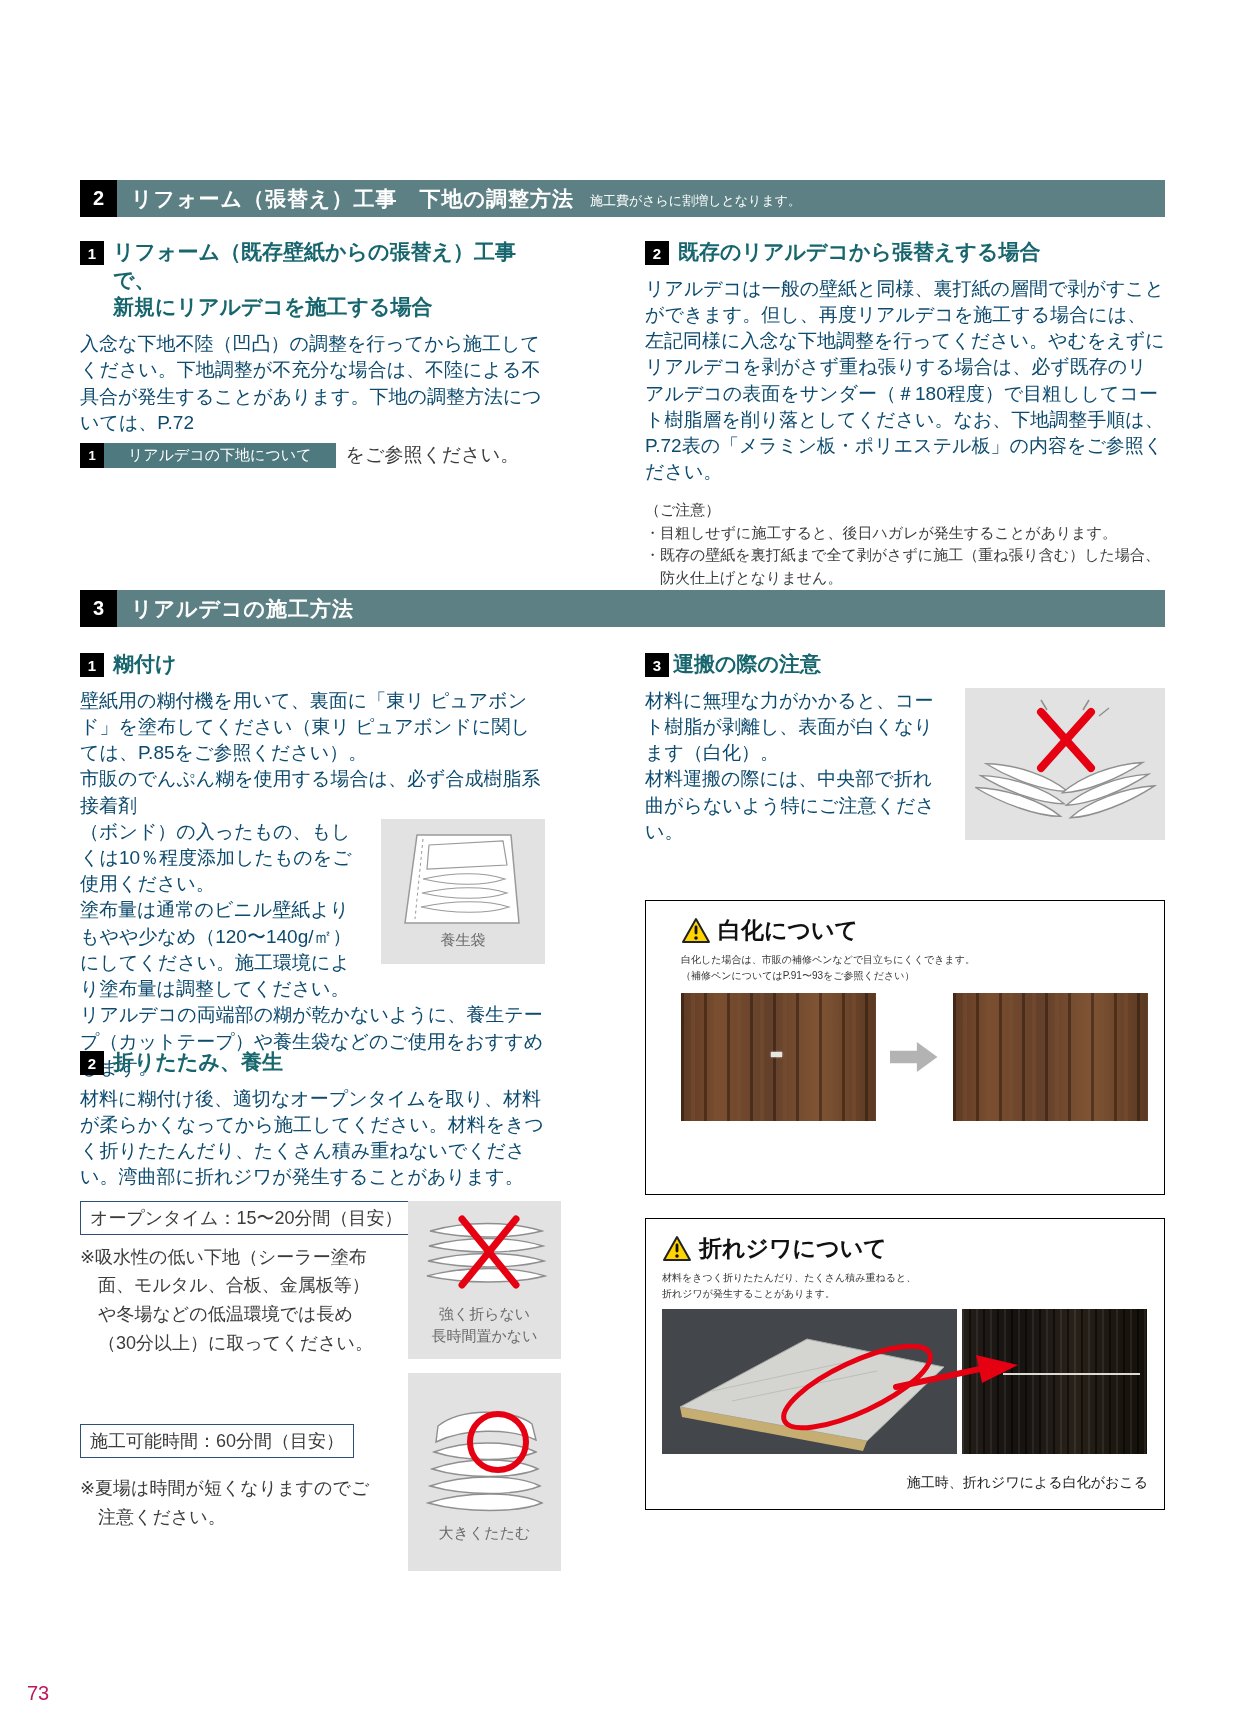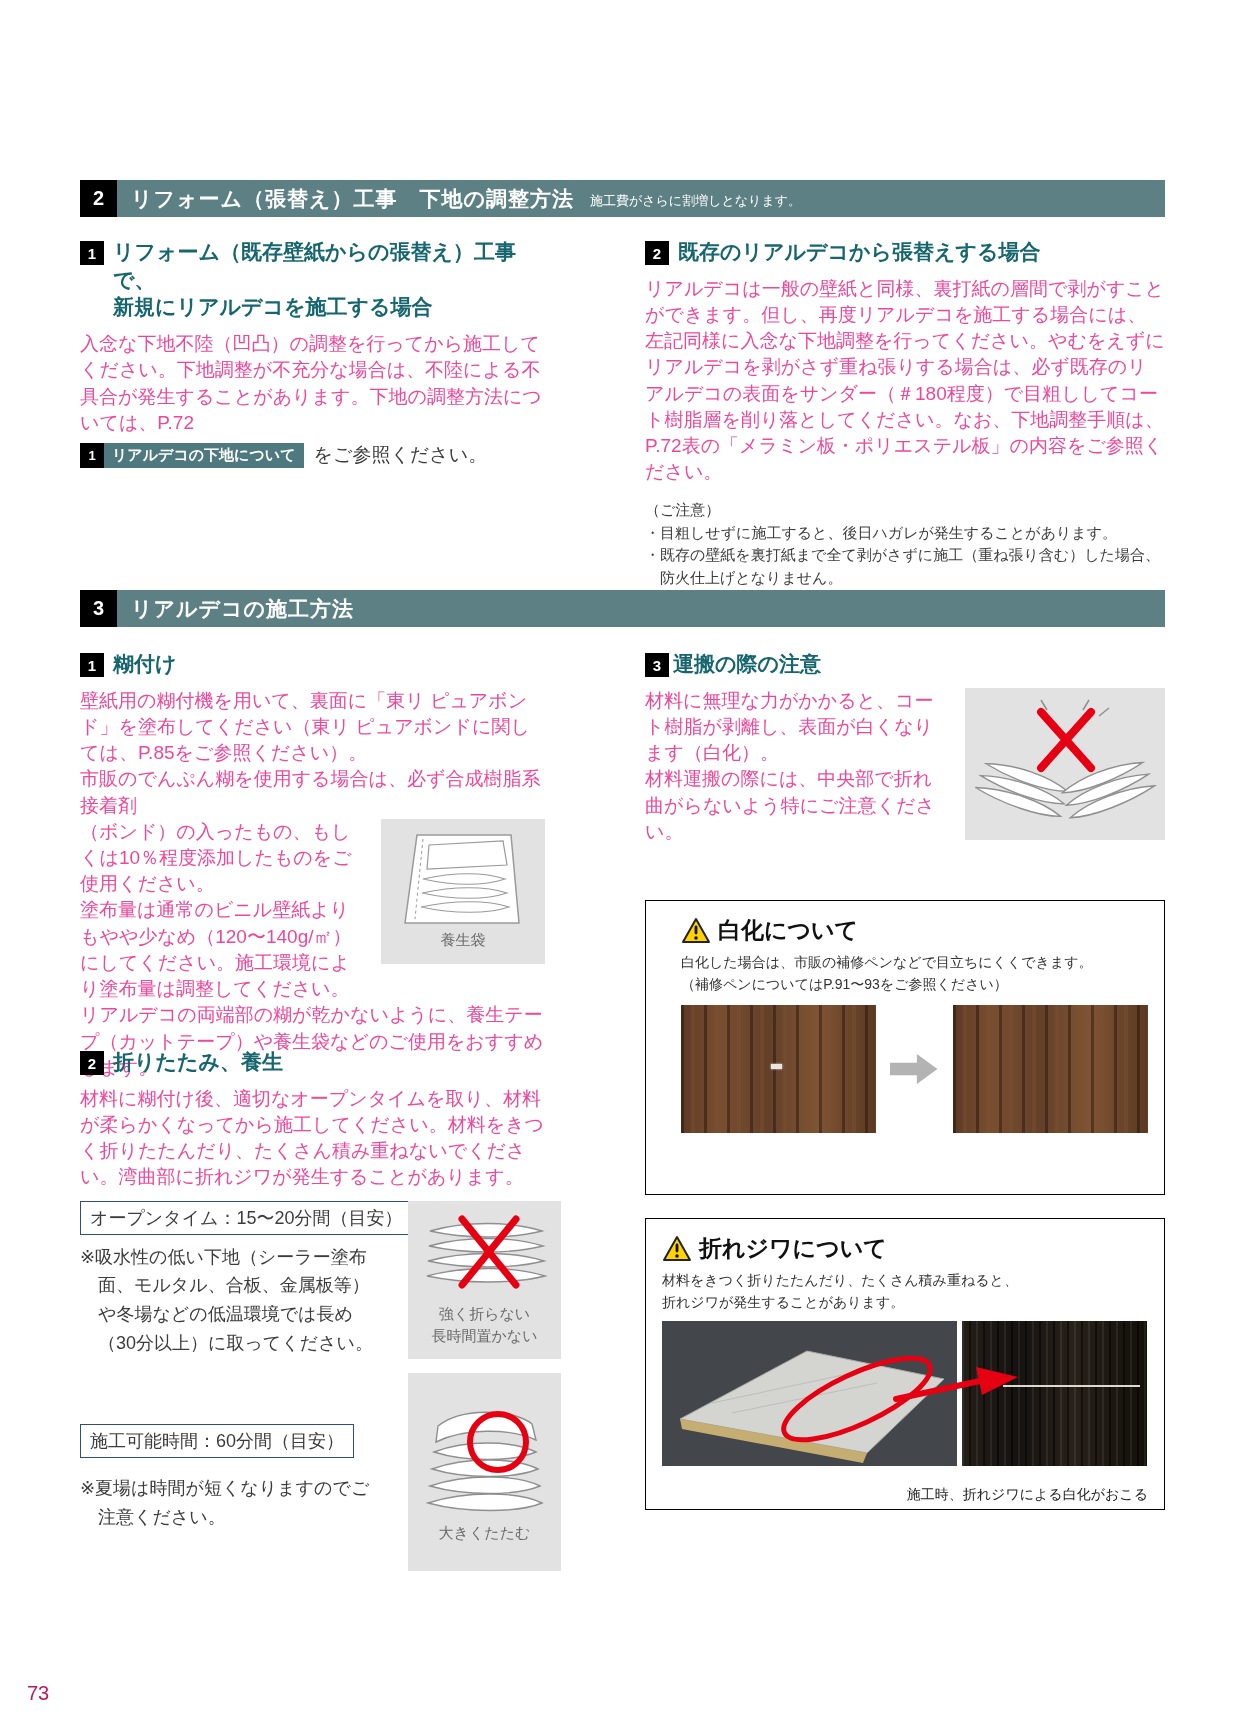--- a/index.html
+++ b/index.html
@@ -11,27 +11,27 @@
   .bar-num{width:37px;height:37px;background:#000;color:#fff;display:flex;align-items:center;justify-content:center;font-size:20px;font-weight:bold;flex:0 0 auto;}
   .bar-title{font-size:21px;font-weight:bold;margin-left:14px;letter-spacing:1px;white-space:nowrap;}
   .bar-sub{font-size:13px;margin-left:16px;padding-top:5px;white-space:nowrap;}
 
   
   .h-row{display:flex;gap:9px;align-items:flex-start;margin:0 0 10px 0;}
   .h-num{flex:0 0 auto;width:24px;height:24px;background:#000;color:#fff;font-size:15px;font-weight:bold;display:flex;align-items:center;justify-content:center;margin-top:3px;}
   .h-text{color:#17666E;font-size:21px;font-weight:bold;line-height:1.32;margin:0;}
 
   .col{position:absolute;}
-  p.b{font-size:19px;line-height:1.38;margin:0;color:#ec4899;}
+  p.b{font-size:19px;line-height:1.38;margin:0;color:#0c4a6e;}
 
   
   .ref-row{display:flex;align-items:center;gap:10px;margin-top:6px;}
   .ref-badge{display:inline-flex;align-items:stretch;}
   .ref-badge .rn{width:24px;background:#000;color:#fff;font-size:13px;font-weight:bold;display:flex;align-items:center;justify-content:center;}
-  .ref-badge .rt{background:#4E797E;color:#fff;font-size:15px;padding:3px 8px;display:flex;align-items:center;font-weight:bold;}
+  .ref-badge .rt{background:#4E797E;color:#fff;font-size:15px;padding:3px 24px;display:flex;align-items:center;}
   .ref-suffix{font-size:19px;color:#3c3c3c;}
 
   .note-s{font-size:15px;line-height:1.5;color:#3c3c3c;margin:0;}
   .note-title{margin-top:14px;}
 
   
   .tbox{border:1px solid #2F4E78;padding:4px 9px;font-size:18px;color:#3c3c3c;width:fit-content;white-space:nowrap;}
 
   .note{font-size:18px;line-height:1.6;color:#3c3c3c;margin:0;}
   .hang{padding-left:1em;text-indent:-1em;}
@@ -40,21 +40,21 @@
   
   .gfig{background:#e2e2e2;display:flex;flex-direction:column;align-items:center;justify-content:center;flex:0 0 auto;}
   .gcap{font-size:15px;color:#6a6a6a;text-align:center;line-height:1.45;margin-top:2px;}
 
   .flexrow{display:flex;gap:28px;align-items:flex-start;}
 
   
   .wbox{position:absolute;border:1px solid #000;background:#fff;padding:14px 16px;box-sizing:border-box;}
   .wtitle-row{display:flex;align-items:center;gap:7px;margin-bottom:6px;}
   .wtitle{font-size:23px;font-weight:bold;color:#111;}
-  .wline{font-size:14px;color:#333;line-height:1.55;margin:0;}
+  .wline{font-size:10px;color:#333;line-height:1.55;margin:0;}
 
   
   .wood{position:relative;width:195px;height:128px;flex:0 0 auto;background-color:#6a432b;
     background-image:
       repeating-linear-gradient(90deg, rgba(35,16,6,.45) 0 3px, rgba(0,0,0,0) 3px 10px, rgba(125,80,48,.4) 10px 14px, rgba(0,0,0,0) 14px 23px),
       linear-gradient(90deg,#5d3a24 0%,#7a4e30 20%,#63402a 45%,#7f5434 70%,#5a3822 100%);}
   .wood.speck::after{content:"";position:absolute;left:46%;top:46%;width:11px;height:5px;background:#eae7e0;box-shadow:0 0 2px #fff;}
 
   .darkwood{position:relative;width:185px;height:145px;flex:0 0 auto;background-color:#181512;
     background-image:

